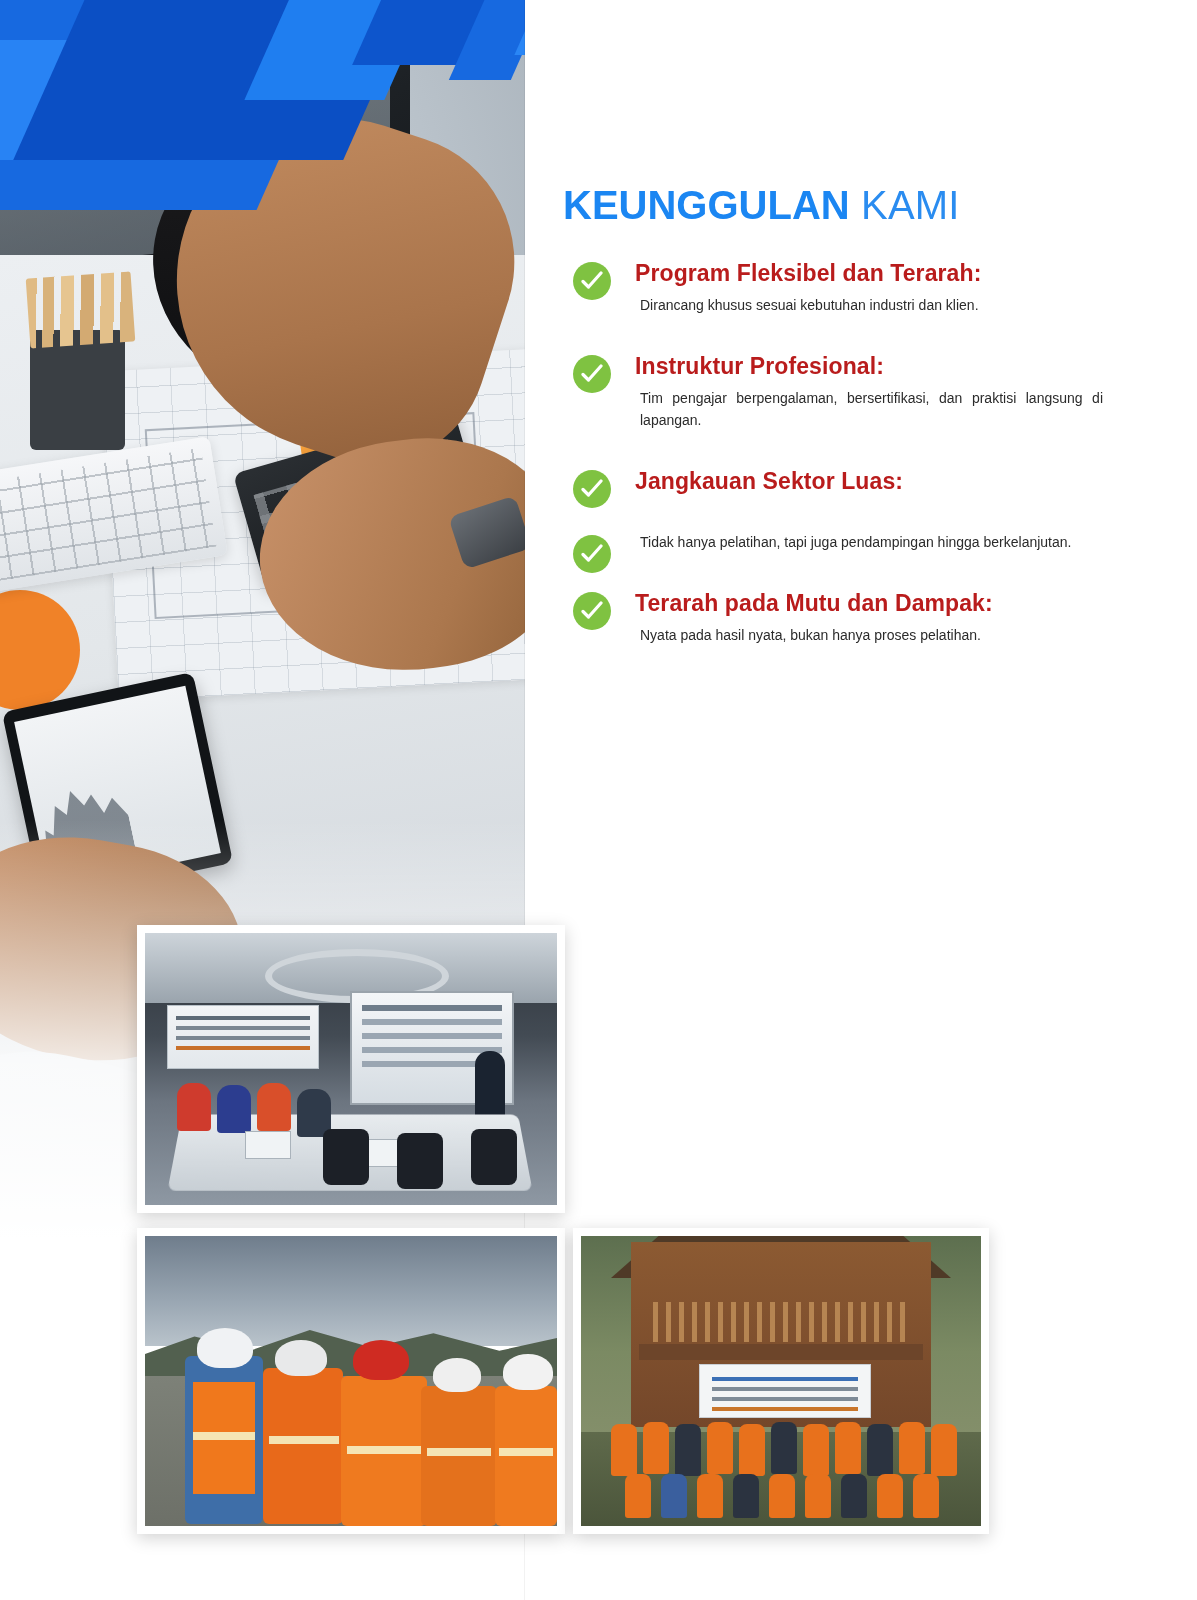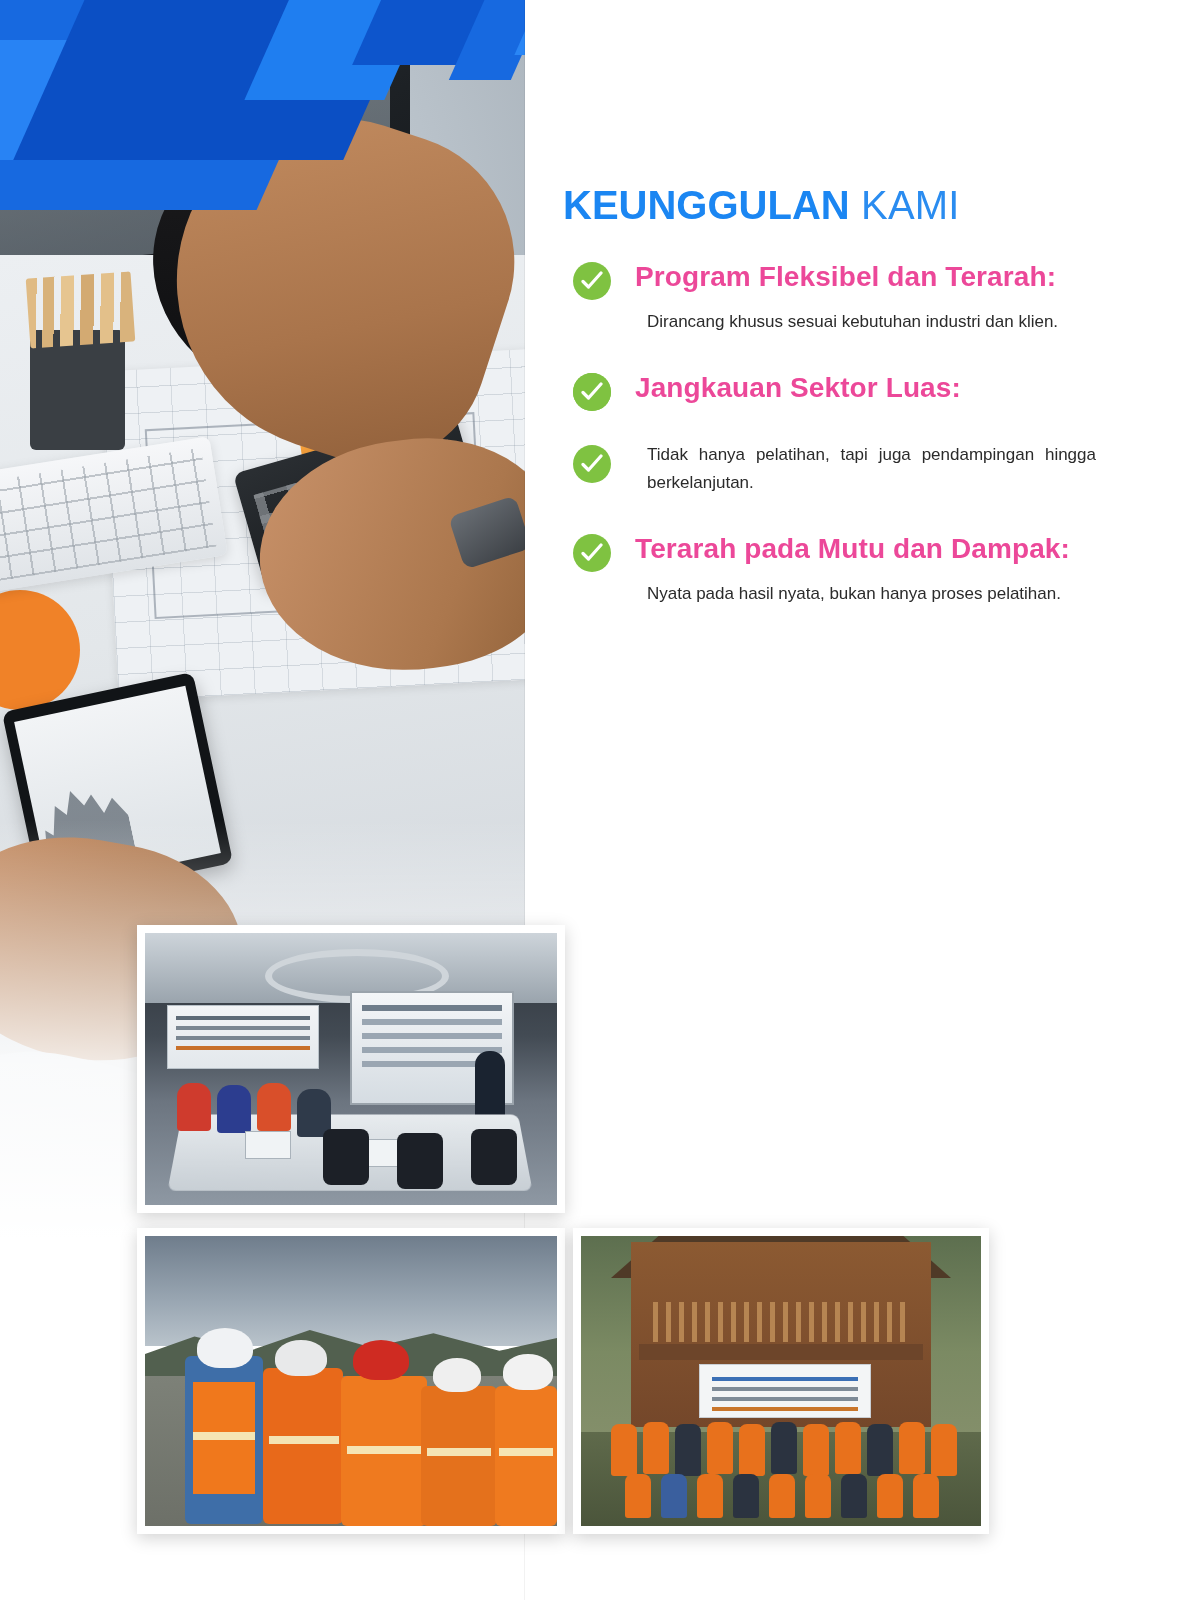--- a/index.html
+++ b/index.html
@@ -354,32 +354,32 @@
     top: 4px;
     width: 38px;
     height: 38px;
     border-radius: 50%;
     background: #7fc241;
     box-shadow: inset 0 0 0 0 #fff;
   }
   .check svg { position:absolute; left:8px; top:9px; }
   .item-title {
     font-weight: bold;
-    font-size: 28px;
-    color: #ec4899;
+    font-size: 23px;
+    color: #b91c1c;
     line-height: 1.35;
     margin: 0 0 5px 0;
     letter-spacing: .1px;
   }
   .item-body {
-    font-size: 17px;
+    font-size: 14px;
     color: #2b2b2b;
     line-height: 1.62;
     text-align: justify;
-    margin: 12px;
+    margin: 5px;
     max-width: 470px;
   }
 
   
   .edge-line {
     position:absolute; left:524px; top:0; width:1px; height:1600px;
     background: rgba(0,0,0,.05);
   }
 </style>
 </head>
@@ -527,20 +527,22 @@
         <p class="item-title">Program Fleksibel dan Terarah:</p>
         <p class="item-body">Dirancang khusus sesuai kebutuhan industri dan klien.</p>
       </div>
 
       <div class="item">
         <span class="check">
           <svg width="22" height="20" viewBox="0 0 22 20">
               <path d="M2 10.5 L7.5 16 L20 2" fill="none" stroke="#ffffff" stroke-width="3.2" stroke-linecap="round" stroke-linejoin="round"></path>
             </svg>
         </span>
+        <p class="item-title">Instruktur Profesional:</p>
+        <p class="item-body">Tim pengajar berpengalaman, bersertifikasi, dan praktisi langsung di lapangan.</p>
       </div>
 
       <div class="item">
         <span class="check">
           <svg width="22" height="20" viewBox="0 0 22 20">
               <path d="M2 10.5 L7.5 16 L20 2" fill="none" stroke="#ffffff" stroke-width="3.2" stroke-linecap="round" stroke-linejoin="round"></path>
             </svg>
         </span>
         <p class="item-title">Jangkauan Sektor Luas:</p>
       </div>

